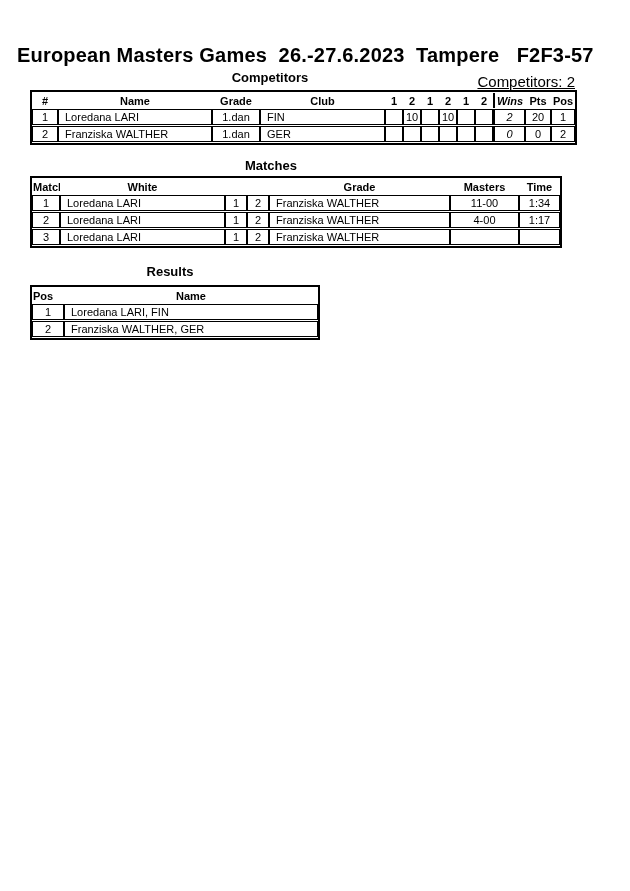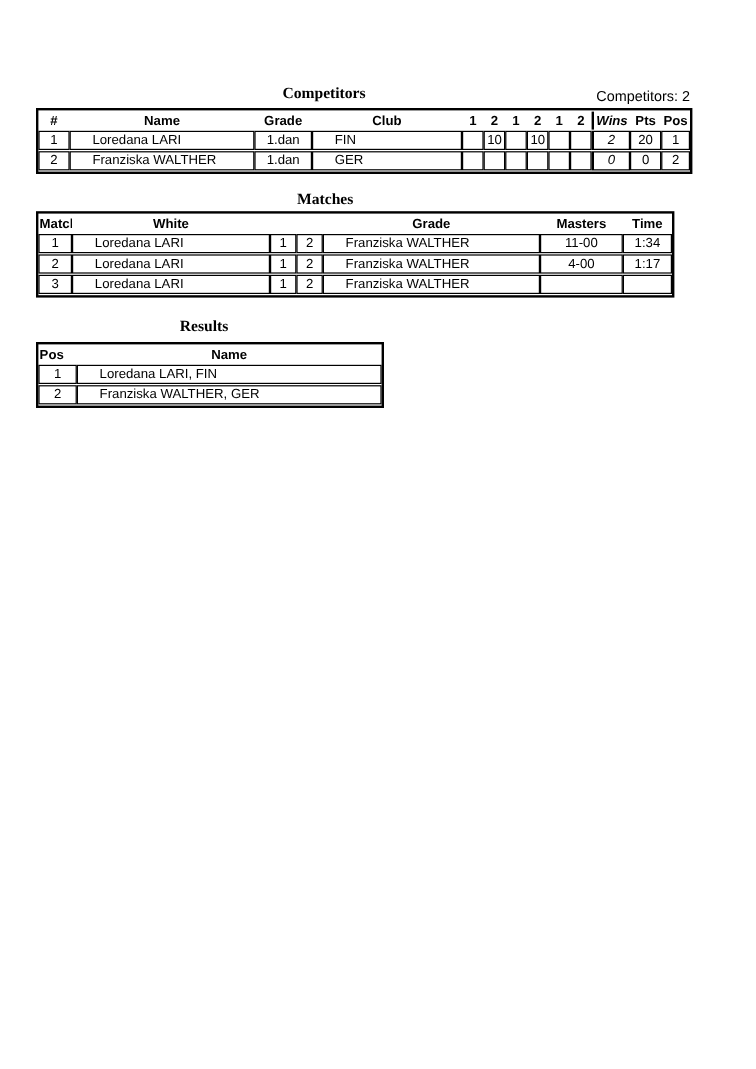--- a/index.html
+++ b/index.html
@@ -20,31 +20,31 @@
     font-weight: bold;
     white-space: pre;
     letter-spacing: 0.2px;
   }
   .sec-title {
     position: absolute;
     font-size: 13px;
     font-weight: bold;
     white-space: nowrap;
     transform: translateX(-50%);
-    font-family: Liberation Serif, serif;
   }
   .sec-competitors { left: 270px; top: 70px; }
   .sec-matches     { left: 271px; top: 158px; text-align: center; }
   .sec-results     { left: 170px; top: 264px; }
   .comp-count {
     position: absolute;
     top: 73px;
     right: 55px;
-    font-size: 12px;
-    white-space: nowrap;
+    font-size: 15px;
+    white-space: nowrap;
+    text-decoration: underline;
   }
   table.tbl {
     position: absolute;
     border-collapse: separate;
     border-spacing: 0 1px;
     border: 2px solid #000;
     table-layout: fixed;
     background: #fff;
   }
   .tbl th {
@@ -62,32 +62,33 @@
     font-size: 11px;
     height: 16px;
     padding: 0 2px;
     border: 1px solid #000;
     text-align: center;
     white-space: nowrap;
     overflow: hidden;
     vertical-align: middle;
   }
   .tbl .al { text-align: left; }
-  .tbl td.al { padding-left: 18px; margin-left: 19px; }
+  .tbl td.al { padding-left: 6px; margin-left: 19px; }
   .tbl th.al { padding-left: 1px; }
   .thickl { border-left: 2px solid #000 !important; font-style: italic; }
   .competitors-table { left: 30px; top: 90px;  width: 543px; }
   .matches-table     { left: 30px; top: 176px; width: 528px; }
   .results-table     { left: 30px; top: 285px; width: 286px; }
 </style>
 </head>
 <body>
 
 <div class="page">
 
+  <div class="doc-title">European Masters Games  26.-27.6.2023  Tampere   F2F3-57</div>
 
   <div class="sec-title sec-competitors">Competitors</div>
   <div class="comp-count">Competitors: 2</div>
 
   <table class="tbl competitors-table">
     <colgroup>
       <col style="width:26px">
         <col style="width:154px">
         <col style="width:48px">
         <col style="width:125px">

